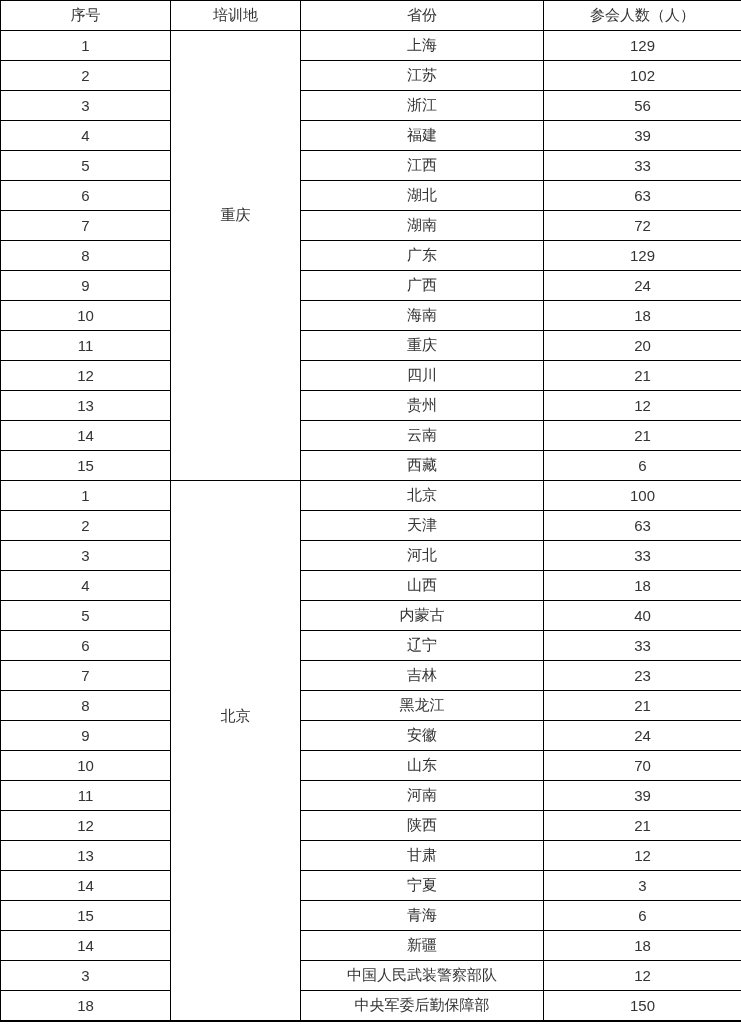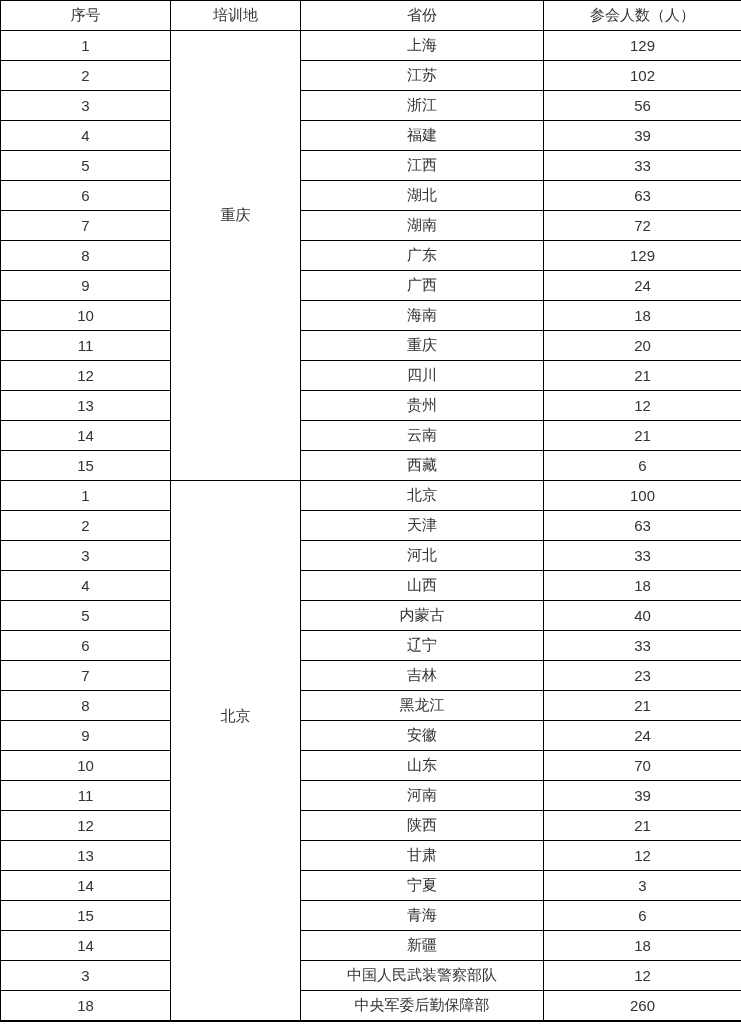--- a/index.html
+++ b/index.html
@@ -219,16 +219,16 @@
         <td>18</td>
       </tr>
       <tr>
         <td>3</td>
         <td>中国人民武装警察部队</td>
         <td>12</td>
       </tr>
       <tr>
         <td>18</td>
         <td>中央军委后勤保障部</td>
-        <td>260</td>
+        <td>150</td>
       </tr>
     </tbody>
 </table>
 
 </body></html>

